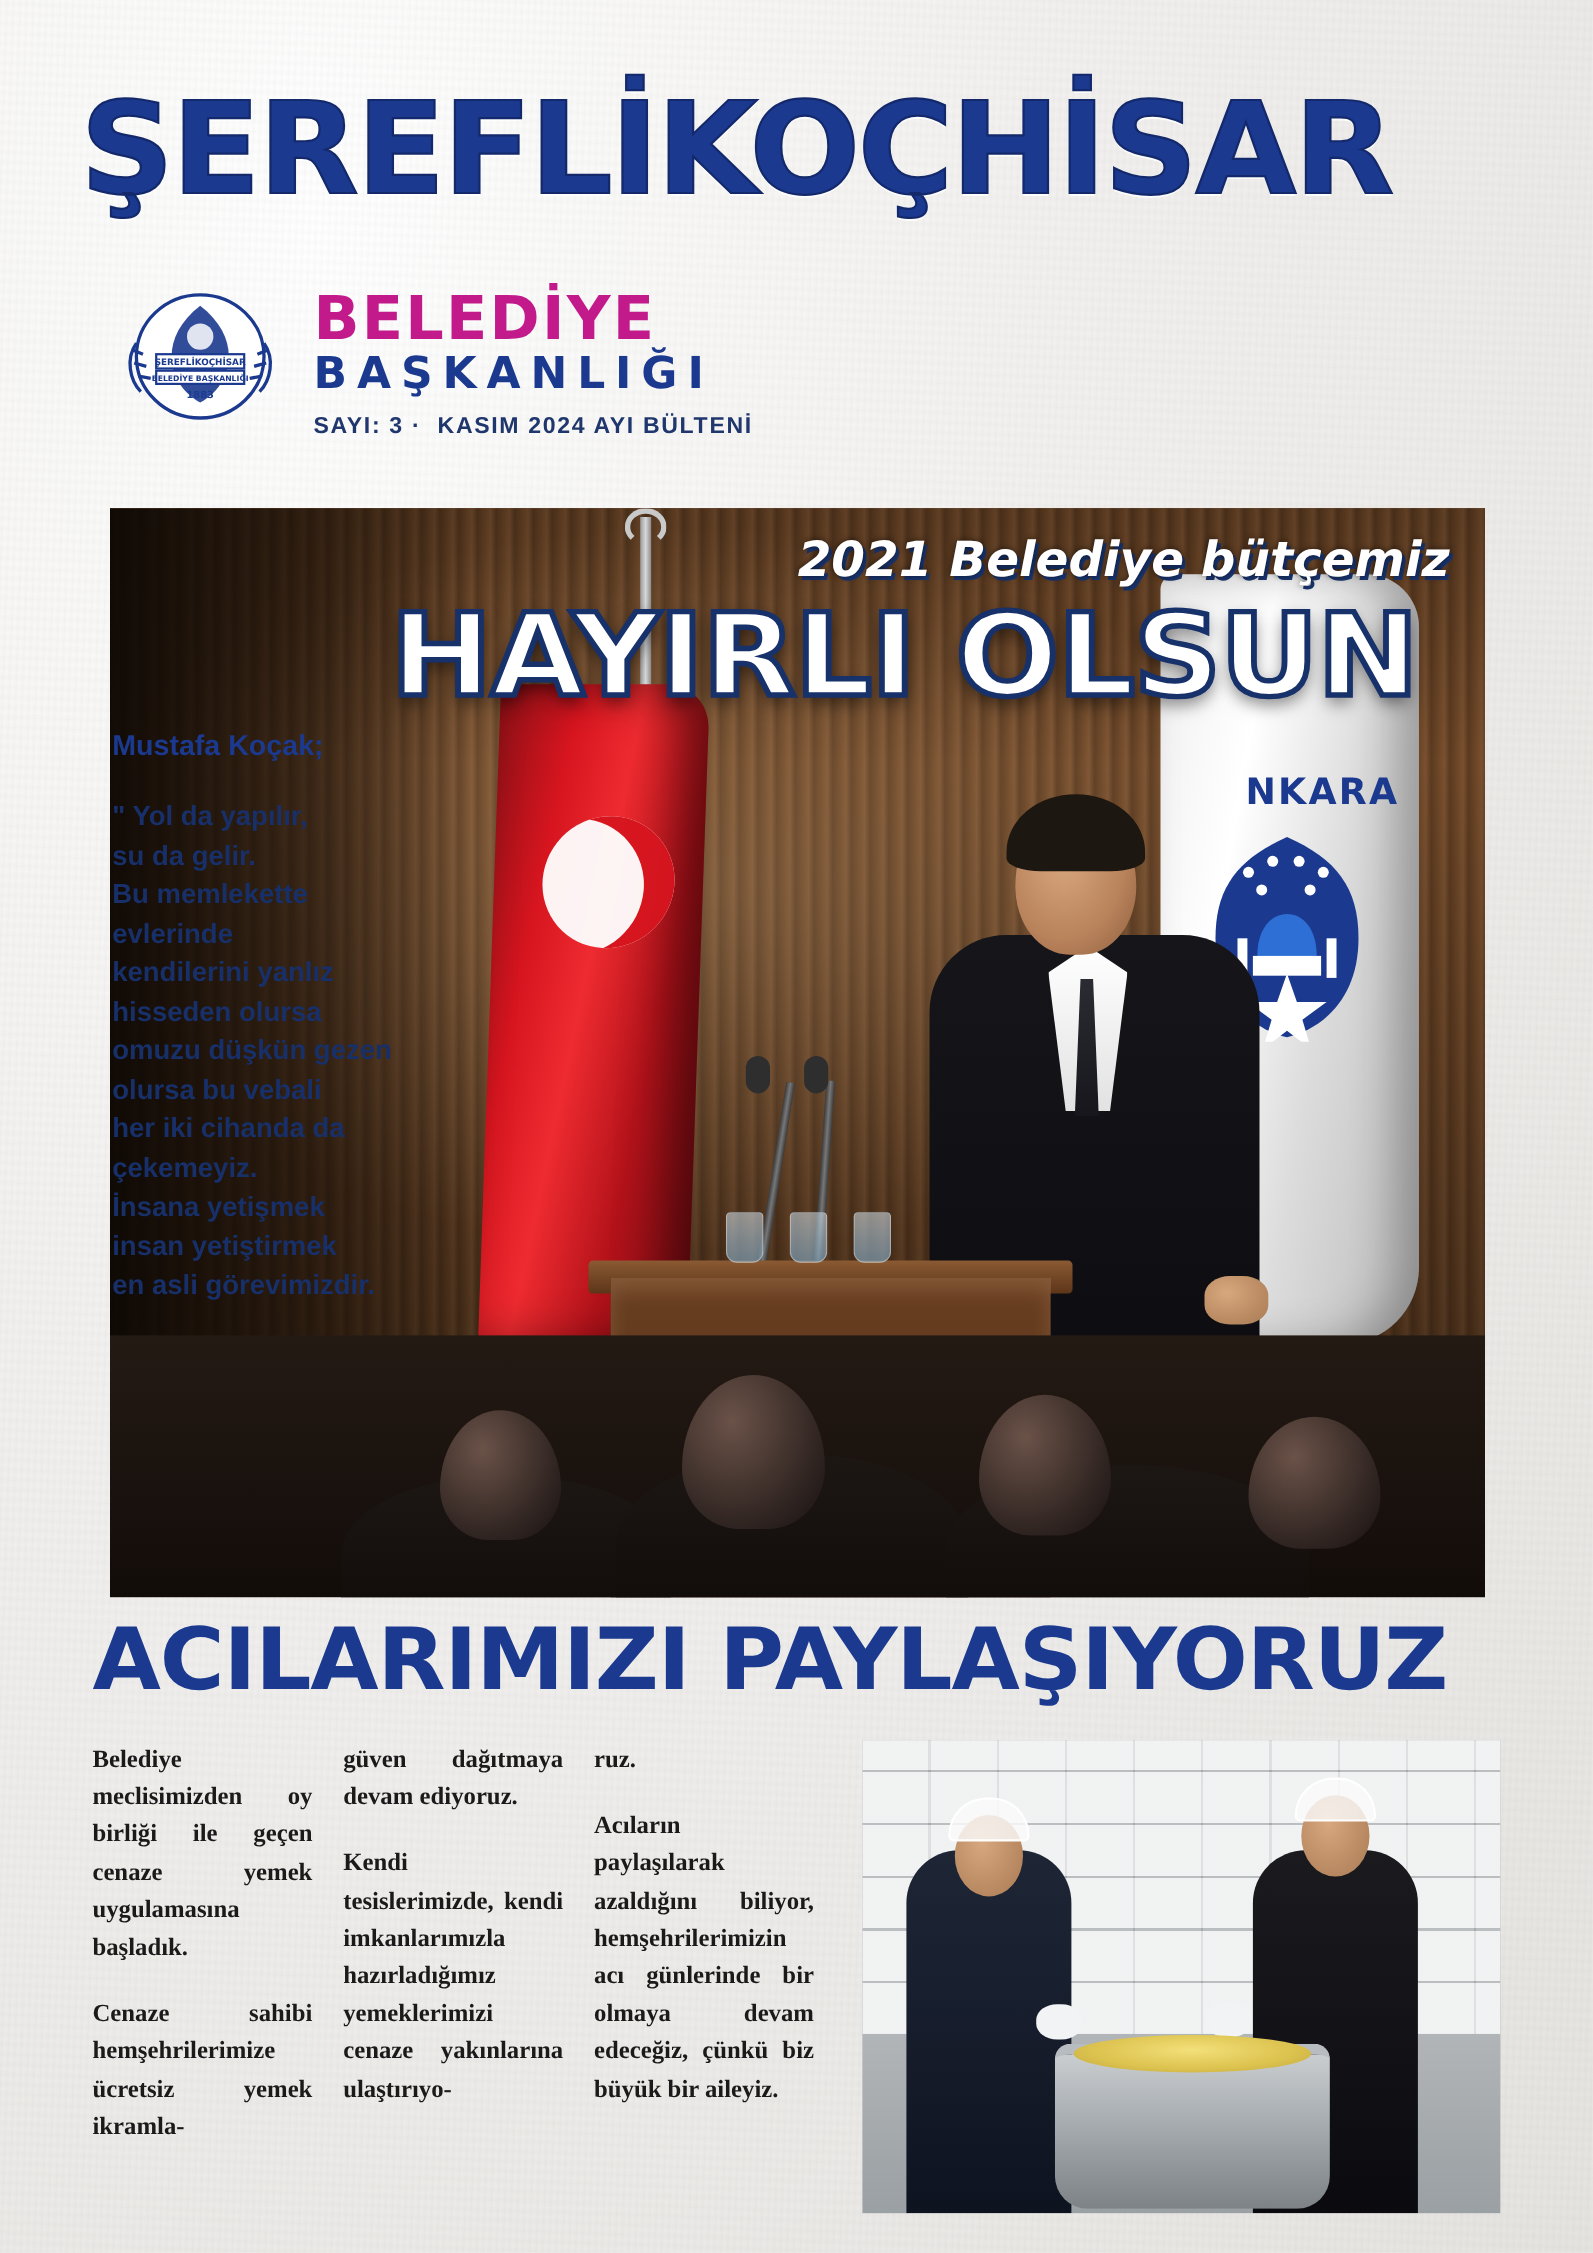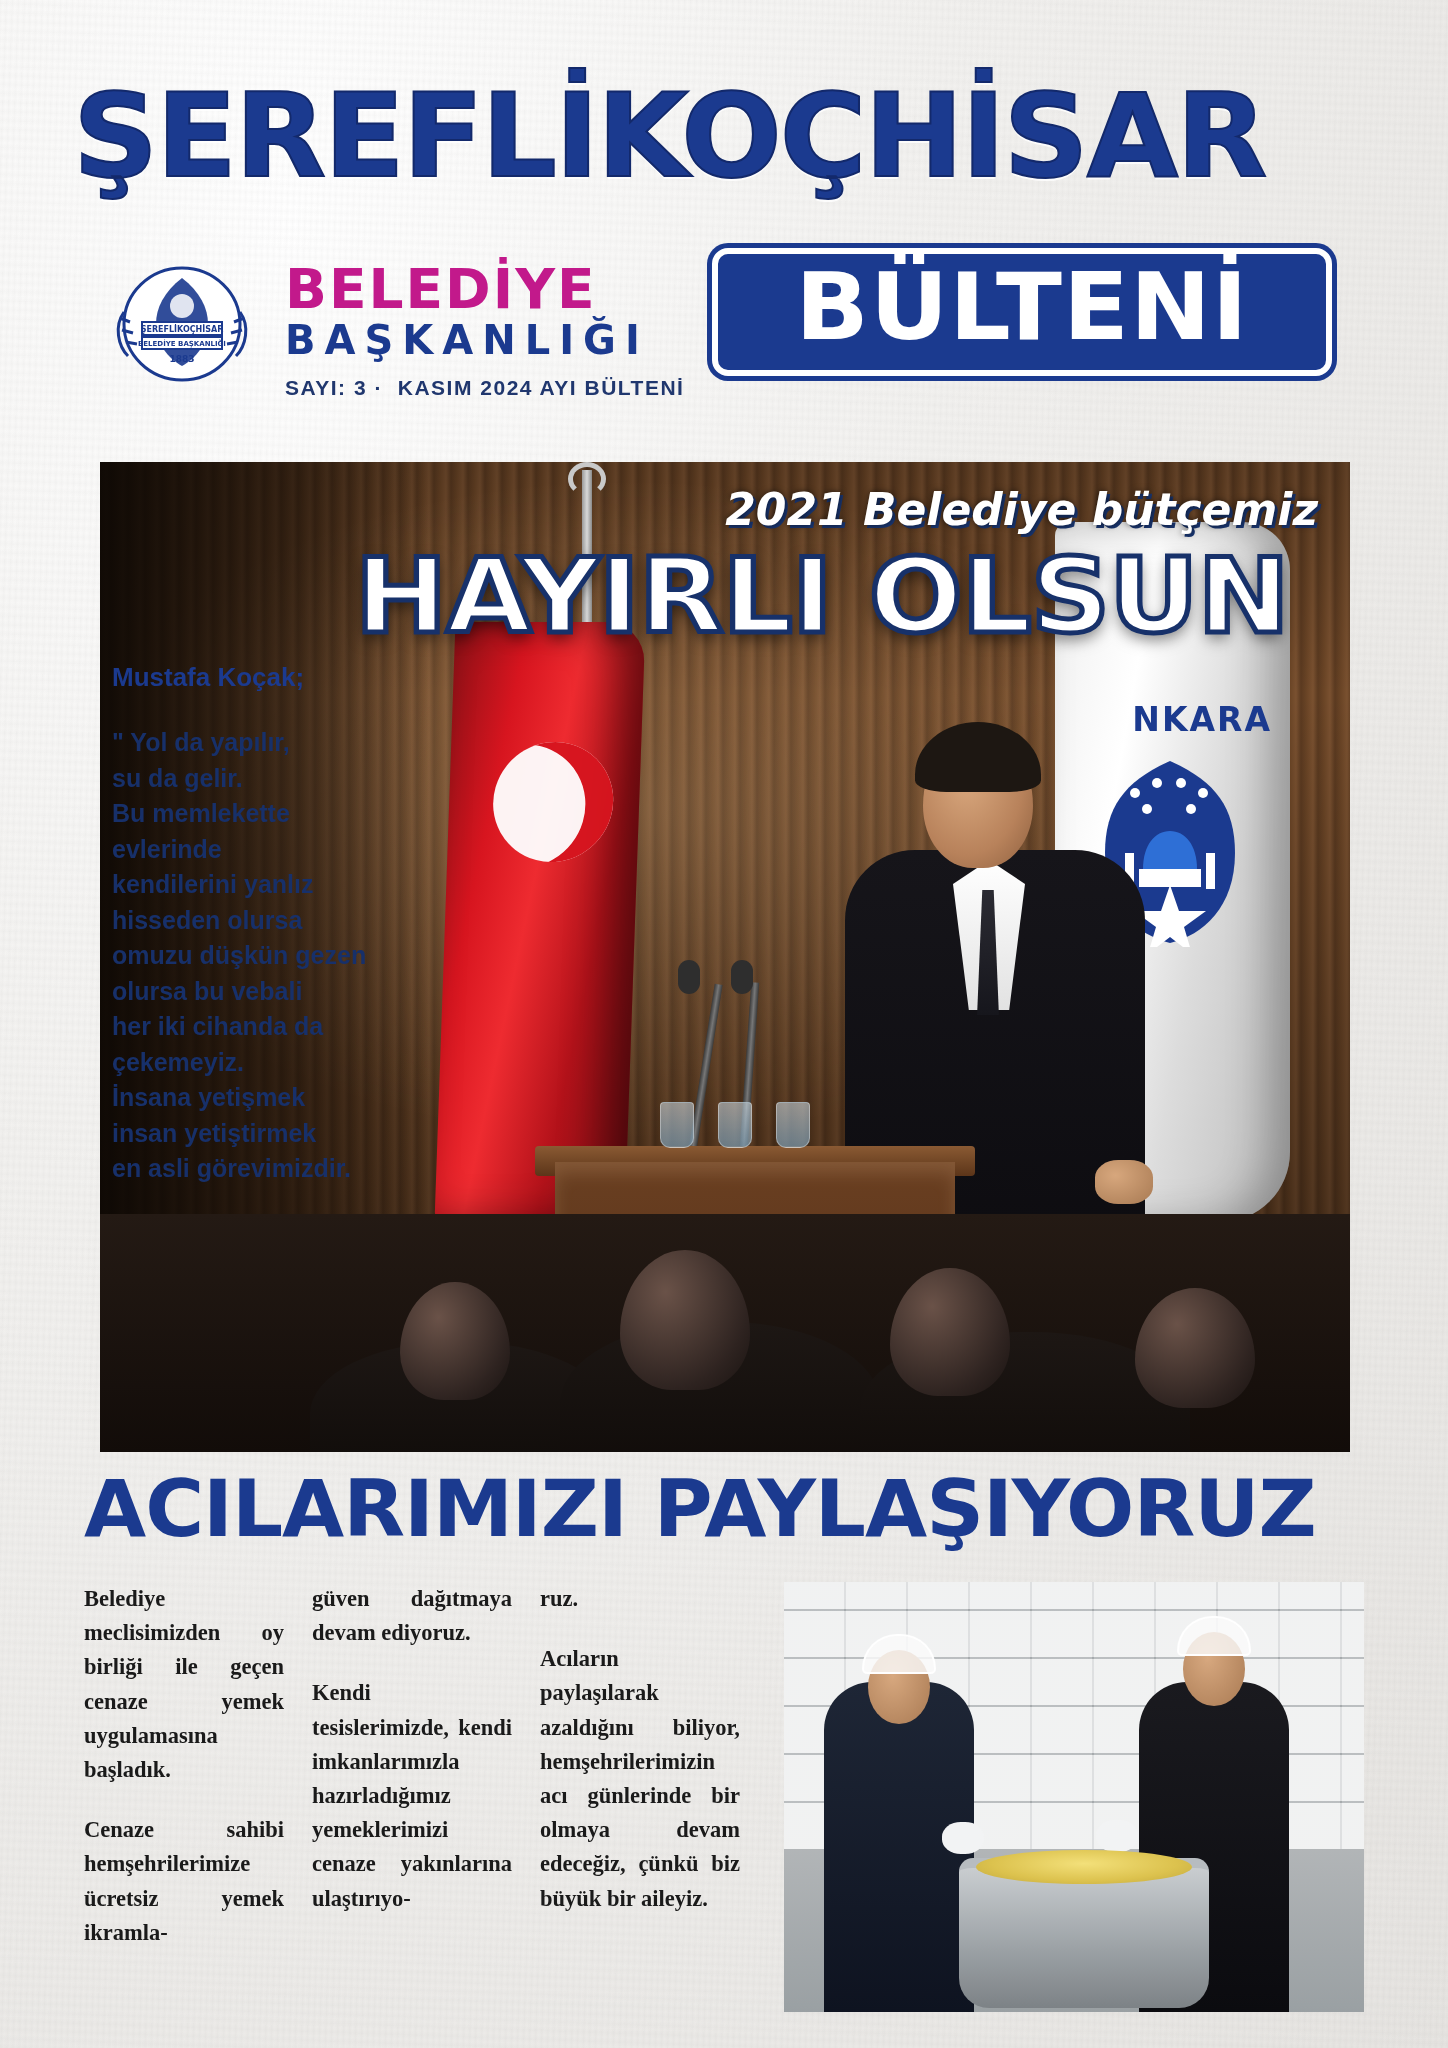--- a/index.html
+++ b/index.html
@@ -235,21 +235,21 @@
     position: absolute; left: 255px; top: 82px;
     font-size: 104px; font-weight: 900; letter-spacing: -1px;
     color: #ffffff; line-height: 1;
     -webkit-text-stroke: 5px #17316a;
     text-shadow: 0 6px 16px rgba(0,0,0,.55);
     font-family: "DejaVu Sans", sans-serif;
     transform: scaleX(1.06);
     transform-origin: left center;
   }
 
-  .quote-wrap { position: absolute; left: 0px; top: 200px; width: 330px; padding: 0 10px 0 12px; }
+  .quote-wrap { position: absolute; left: 0px; top: 200px; width: 330px; padding: 0 10px 0 2px; }
   .quote-name {
     font-size: 26px; font-weight: 800; color: #1b3a8f; margin-bottom: 32px;
   }
   .quote-body {
     font-size: 25px; font-weight: 700; color: #17306a; line-height: 1.42;
     white-space: pre-line;
   }
 
   
   .section2 { position: absolute; left: 84px; top: 1470px; width: 1290px; }
@@ -348,23 +348,20 @@
     <div class="belediye-block">
       <div class="belediye">BELEDİYE</div>
       <div class="baskanligi">BAŞKANLIĞI</div>
       <div class="issue-line">
         <span>SAYI: 3</span>
         <span class="sep">·</span>
         <span>KASIM 2024 AYI BÜLTENİ</span>
       </div>
     </div>
 
-    <div class="bulteni-box">
-      <div class="txt">BÜLTENİ</div>
-    </div>
 
   </div>
 
   <div class="hero">
     <div class="hero-photo">
       <div class="wall"></div>
       <div class="wall-shadow"></div>
       <div class="dark-band"></div>
 
       <div class="pole"></div>

